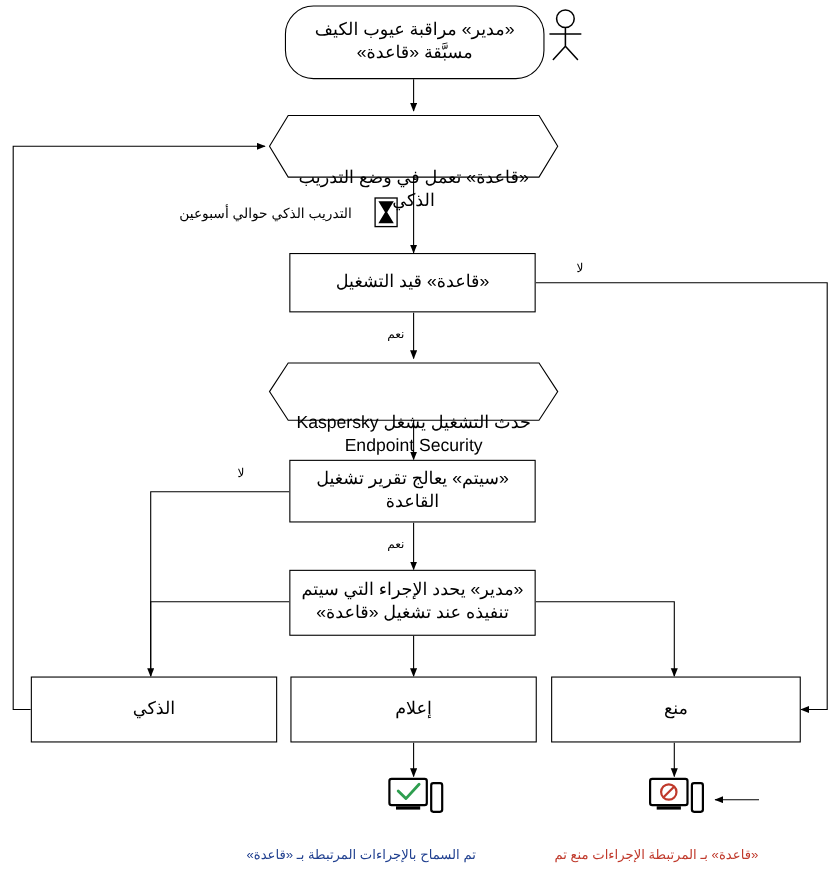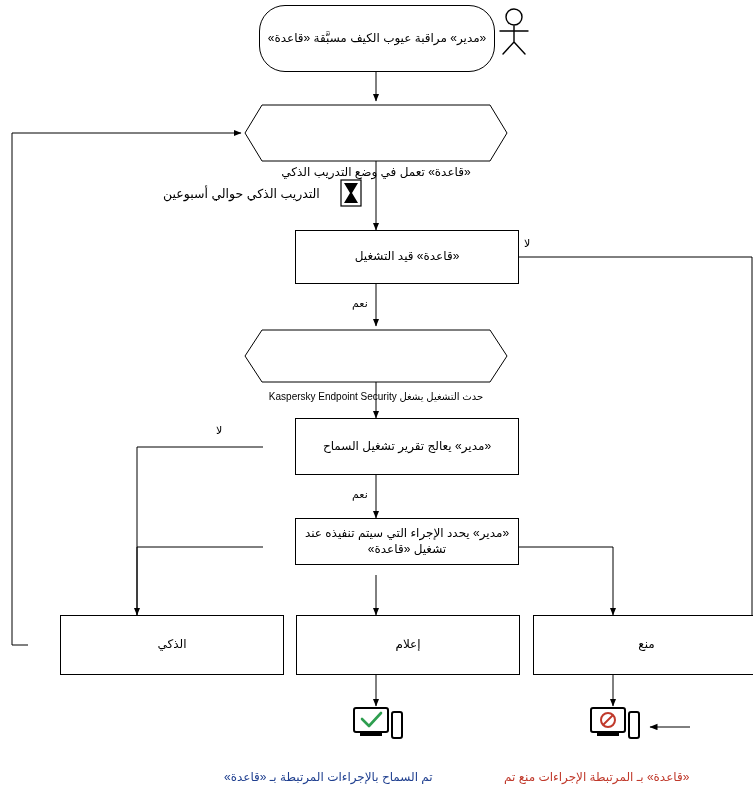--- a/index.html
+++ b/index.html
@@ -37,21 +37,20 @@
   }
   .node .lbl {
     display: block;
     width: 100%;
     padding: 0 6px;
     line-height: 1.3;
   }
   .rect {
     border: 1px solid #000000;
     background: #ffffff;
-    margin-left: 32px;
   }
   .rounded {
     border: 1px solid #000000;
     background: #ffffff;
     border-radius: 26px;
   }
   .hexwrap {
     background: transparent;
     border: none;
     margin-top: 40px;
@@ -71,22 +70,22 @@
   }
   .caption.blue { color: #1f3f8f; margin-left: 28px; }
   .caption.red { color: #c0392b; }
   .timer-note {
     position: absolute;
     font-size: 12.5px;
     color: #000000;
     direction: rtl;
     white-space: nowrap;
   }
-  .fs12 { font-size: 12px; }
-  .fs11 { font-size: 10px; }
+  .fs12 { font-size: 16px; }
+  .fs11 { font-size: 16px; }
 </style>
 </head>
 <body>
 
 <div id="canvas">
 
   <svg class="layer" viewBox="0 0 753 802">
     <defs>
       <marker id="arrow" markerWidth="9" markerHeight="9" refX="7.5" refY="3.2" orient="auto" markerUnits="strokeWidth">
         <path d="M0,0 L8,3.2 L0,6.4 z" fill="#000000"></path>
@@ -161,24 +160,24 @@
 
   <div class="node rect fs12" style="left:263px; top:230px; width:224px; height:54px;">
     <span class="lbl">«قاعدة» قيد التشغيل</span>
   </div>
 
   <div class="node hexwrap fs11" style="left:250px; top:330px; width:252px; height:52px;">
     <span class="lbl">حدث التشغيل يشغل Kaspersky Endpoint Security</span>
   </div>
 
   <div class="node rect fs12" style="left:263px; top:418px; width:224px; height:57px;">
-    <span class="lbl">«مدير» يعالج تقرير تشغيل السماح</span>
-  </div>
-
-  <div class="node rect fs12" style="left:263px; top:518px; width:224px; height:47px;">
+    <span class="lbl">«سيتم» يعالج تقرير تشغيل القاعدة</span>
+  </div>
+
+  <div class="node rect fs12" style="left:263px; top:518px; width:224px; height:60px;">
     <span class="lbl">«مدير» يحدد الإجراء التي سيتم تنفيذه عند تشغيل «قاعدة»</span>
   </div>
 
   <div class="node rect fs12" style="left:28px; top:615px; width:224px; height:60px;justify-content:flex-end;">
     <span class="lbl">الذكي</span>
   </div>
 
   <div class="node rect fs12" style="left:264px; top:615px; width:224px; height:60px;">
     <span class="lbl">إعلام</span>
   </div>

